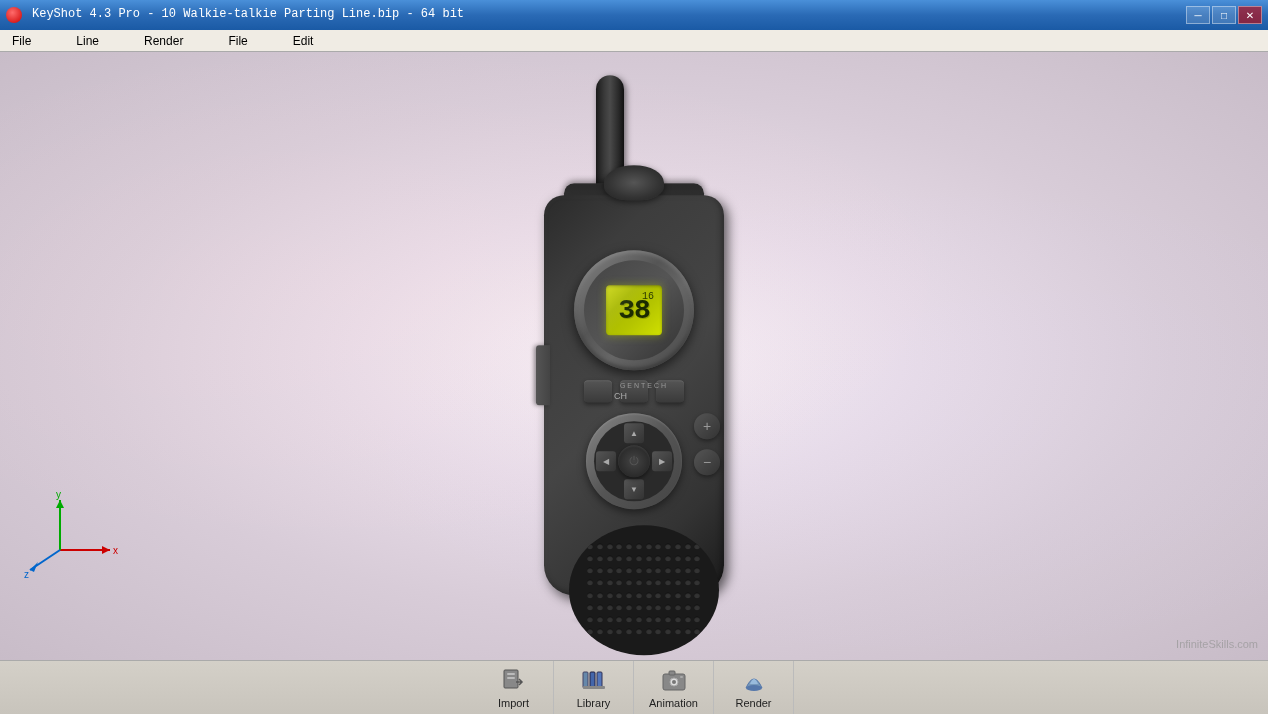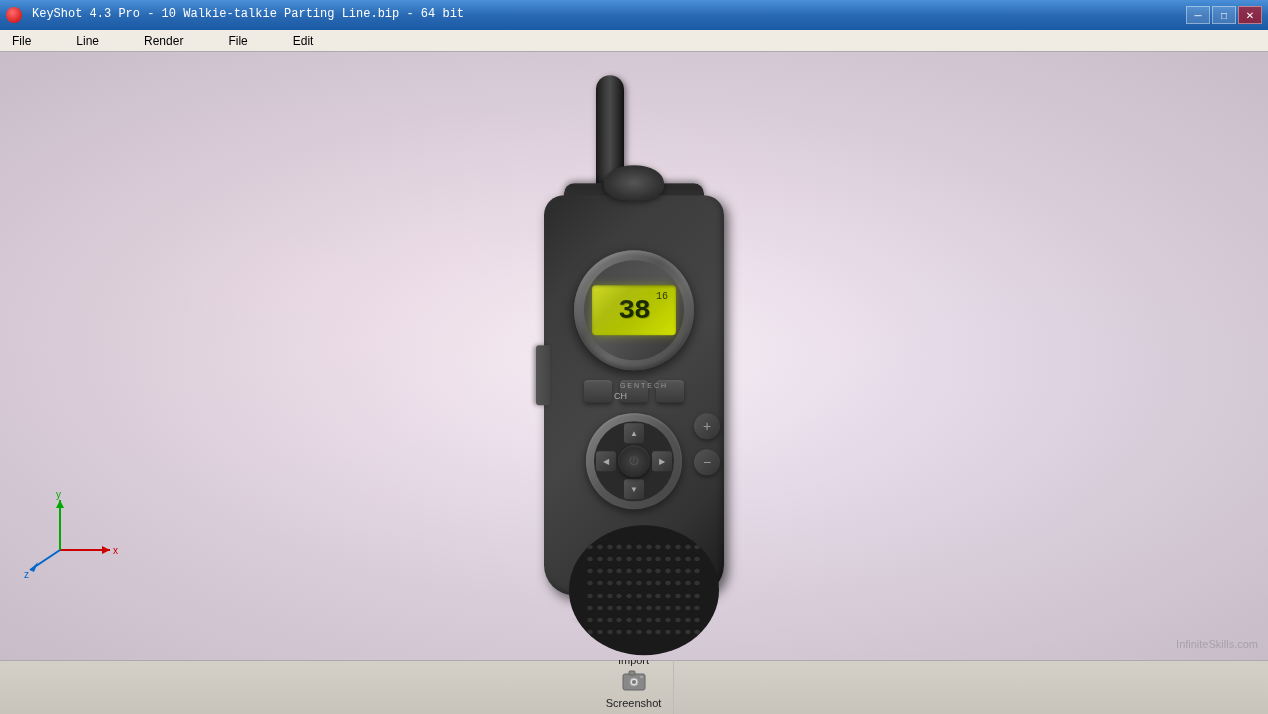--- a/index.html
+++ b/index.html
@@ -190,21 +190,21 @@
     .display-inner-ring {
       width: 100px;
       height: 100px;
       border-radius: 50%;
       background: linear-gradient(135deg, #444 0%, #555 50%, #333 100%);
       display: flex;
       align-items: center;
       justify-content: center;
     }
     .display-screen {
-      width: 84px;
+      width: 56px;
       height: 50px;
       background: linear-gradient(135deg, #c8d400 0%, #a8b800 30%, #b4c400 60%, #d0e000 100%);
       border-radius: 4px;
       display: flex;
       align-items: center;
       justify-content: center;
       box-shadow: inset 0 1px 3px rgba(0,0,0,0.3), 0 0 8px rgba(180,200,0,0.4);
       position: relative;
       overflow: hidden;
     }
@@ -431,21 +431,20 @@
 
     
     #toolbar {
       height: 54px;
       background: linear-gradient(to bottom, #d4d0c8 0%, #c8c4bc 100%);
       border-top: 1px solid #aaa;
       display: flex;
       align-items: center;
       justify-content: center;
       gap: 0;
-      flex-direction: column;
     }
     .toolbar-item {
       width: 80px;
       height: 54px;
       display: flex;
       flex-direction: column;
       align-items: center;
       justify-content: center;
       gap: 3px;
       cursor: pointer;
@@ -683,34 +682,45 @@
       <svg width="28" height="28" viewBox="0 0 28 28" fill="none" xmlns="http://www.w3.org/2000/svg">
         <rect x="4" y="4" width="14" height="18" rx="1" fill="#888" stroke="#555" stroke-width="1"></rect>
         <rect x="7" y="7" width="8" height="2" rx="1" fill="#bbb"></rect>
         <rect x="7" y="11" width="8" height="2" rx="1" fill="#bbb"></rect>
         <path d="M16 16 L22 16 M19 13 L22 16 L19 19" stroke="#555" stroke-width="1.5" fill="none"></path>
       </svg>
     </div>
     <span class="toolbar-label">Import</span>
   </div>
 
+  <div class="toolbar-item">
+    <div class="toolbar-icon">
+      <svg width="28" height="28" viewBox="0 0 28 28" fill="none" xmlns="http://www.w3.org/2000/svg">
+        <rect x="3" y="6" width="5" height="16" rx="1" fill="#6688aa" stroke="#446"></rect>
+        <rect x="10" y="6" width="5" height="16" rx="1" fill="#4466aa" stroke="#224"></rect>
+        <rect x="17" y="6" width="5" height="16" rx="1" fill="#5577bb" stroke="#335"></rect>
+        <rect x="3" y="20" width="22" height="3" rx="1" fill="#888"></rect>
+      </svg>
+    </div>
+    <span class="toolbar-label">Library</span>
+  </div>
 
 
 
   <div class="toolbar-item">
     <div class="toolbar-icon">
       <svg width="28" height="28" viewBox="0 0 28 28" fill="none" xmlns="http://www.w3.org/2000/svg">
         <rect x="3" y="8" width="22" height="16" rx="2" fill="#888" stroke="#666"></rect>
         <circle cx="14" cy="16" r="4" fill="#ddd" stroke="#aaa" stroke-width="1"></circle>
         <circle cx="14" cy="16" r="2" fill="#777"></circle>
         <rect x="9" y="5" width="6" height="4" rx="1" fill="#888" stroke="#666"></rect>
         <rect x="20" y="10" width="3" height="2" rx="1" fill="#aaa"></rect>
       </svg>
     </div>
-    <span class="toolbar-label">Screenshot</span>
+    <span class="toolbar-label">Animation</span>
   </div>
 
   <div class="toolbar-item">
     <div class="toolbar-icon">
       <svg width="28" height="28" viewBox="0 0 28 28" fill="none" xmlns="http://www.w3.org/2000/svg">
         <path d="M6 22 Q14 4 22 22" fill="#7799bb" stroke="#5577aa" stroke-width="1"></path>
         <ellipse cx="14" cy="22" rx="8" ry="3" fill="#5577aa"></ellipse>
         <path d="M10 18 Q14 8 18 18" fill="#99bbdd"></path>
       </svg>
     </div>

